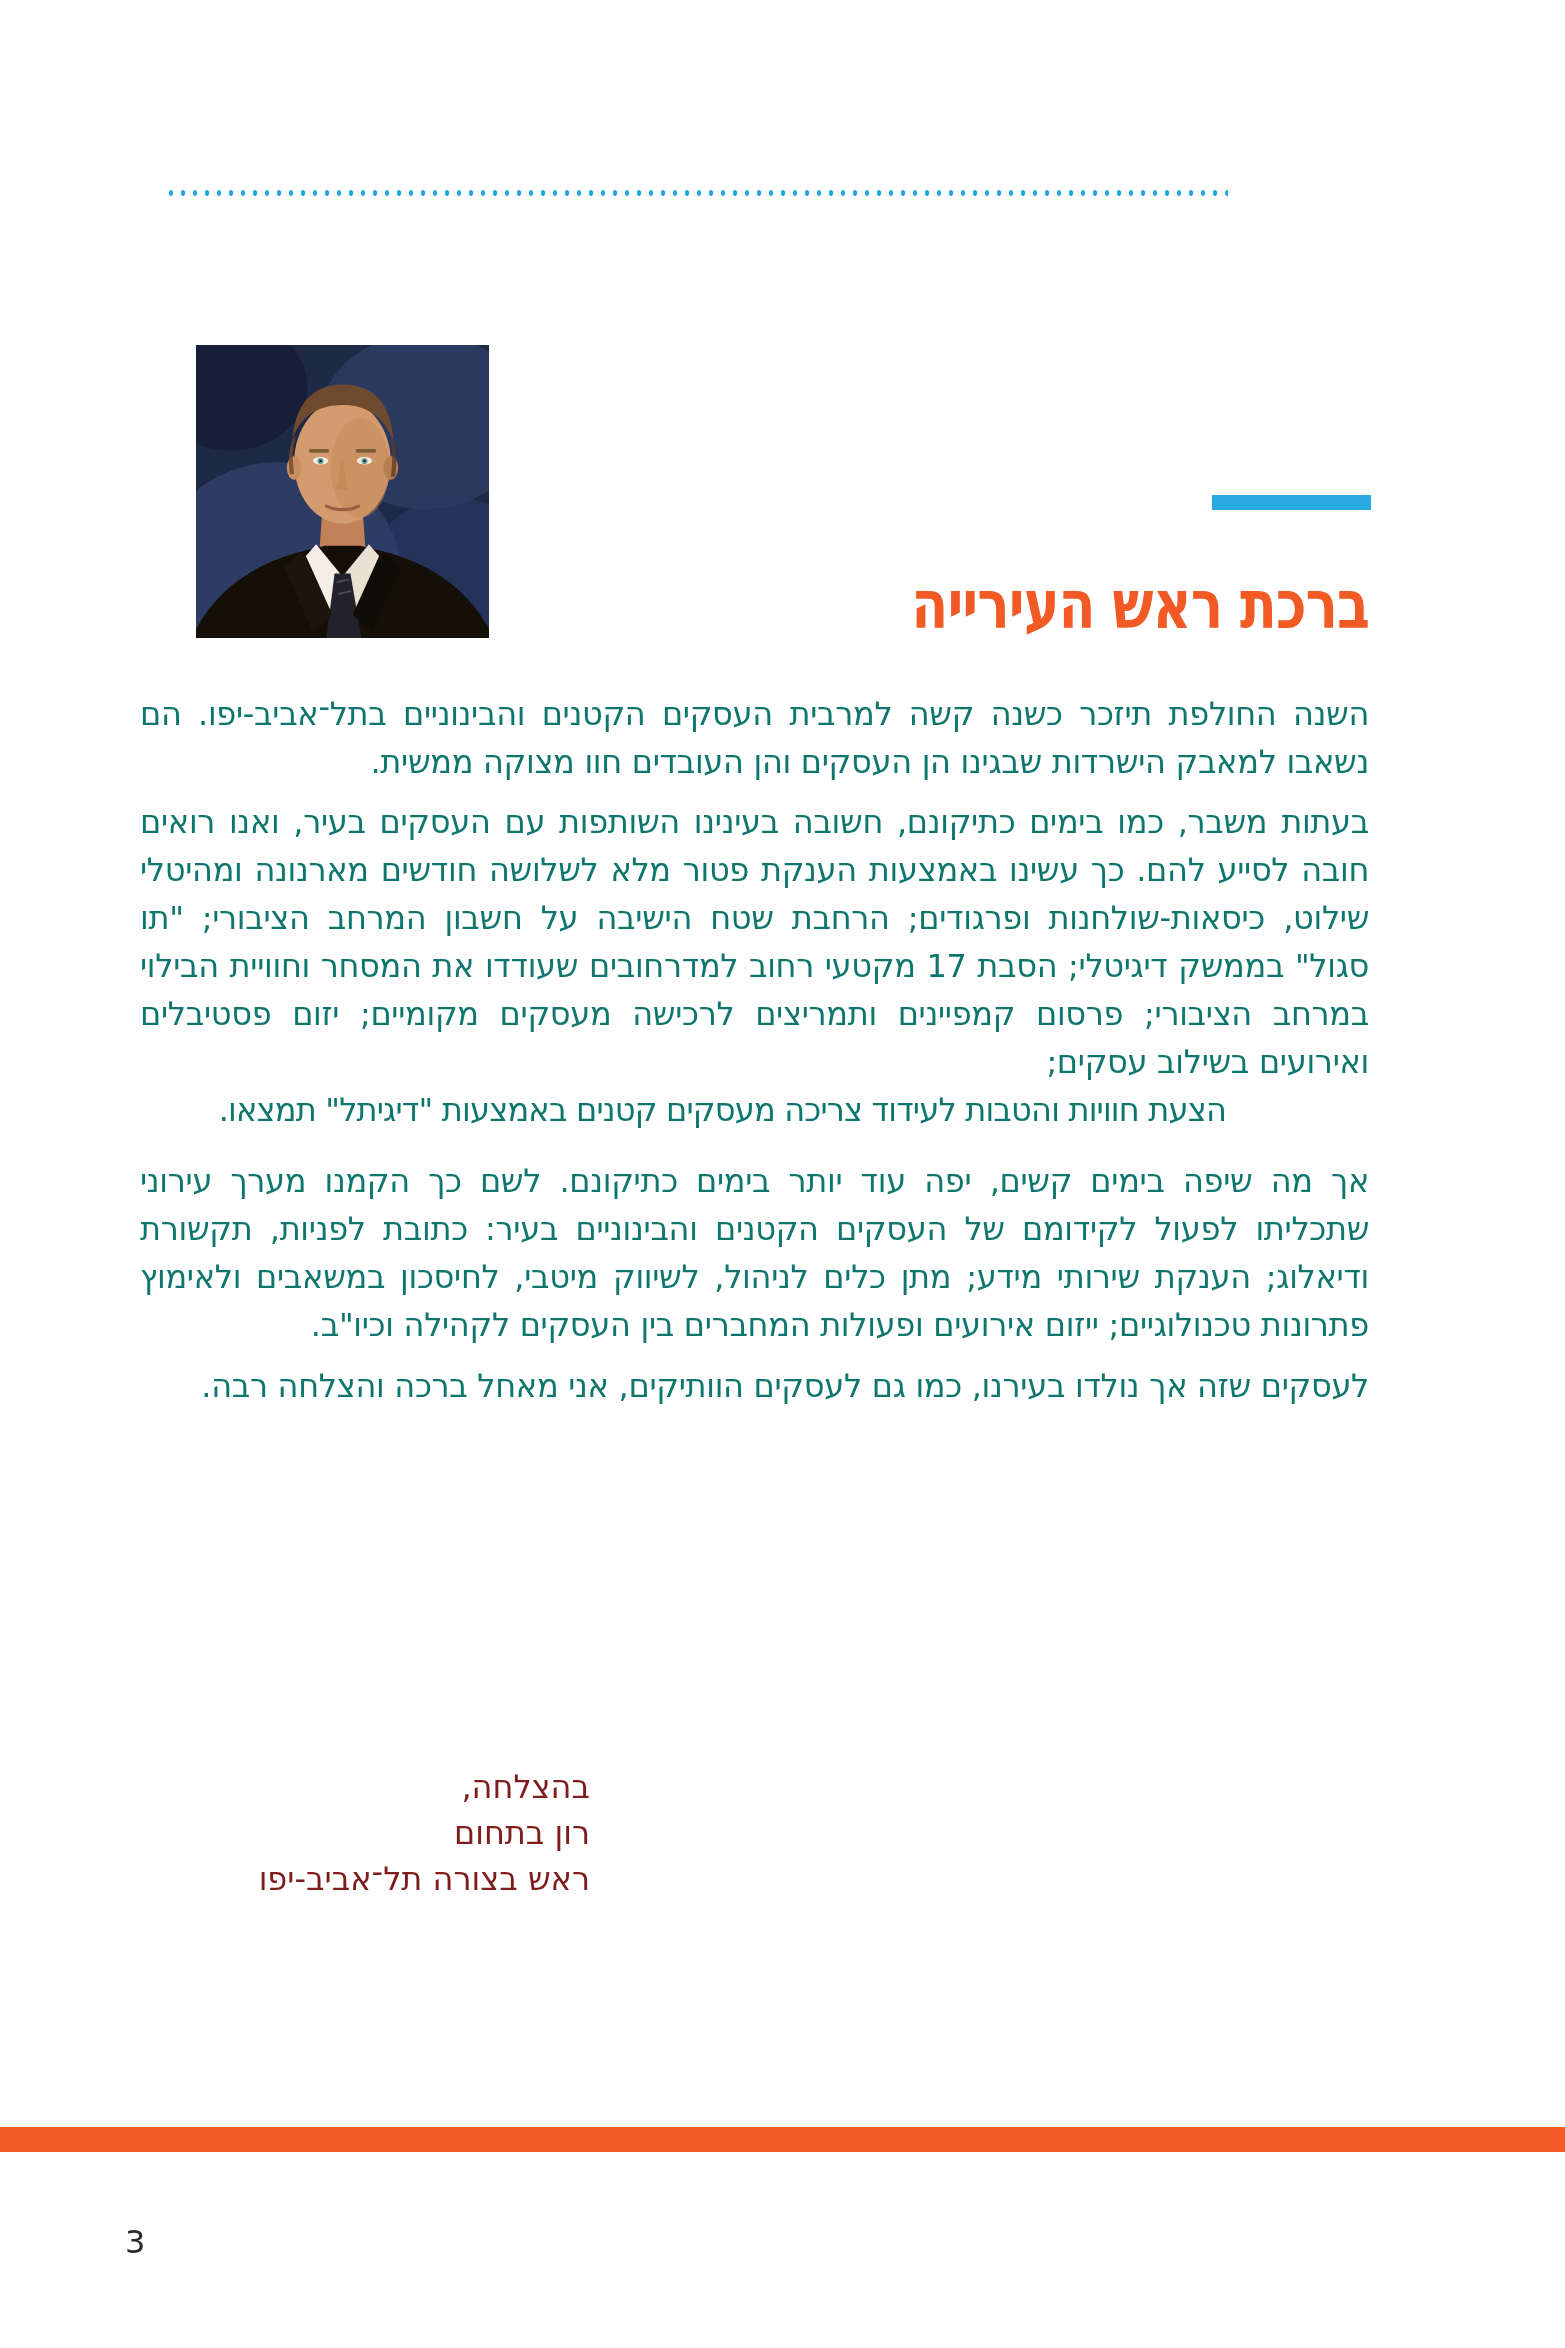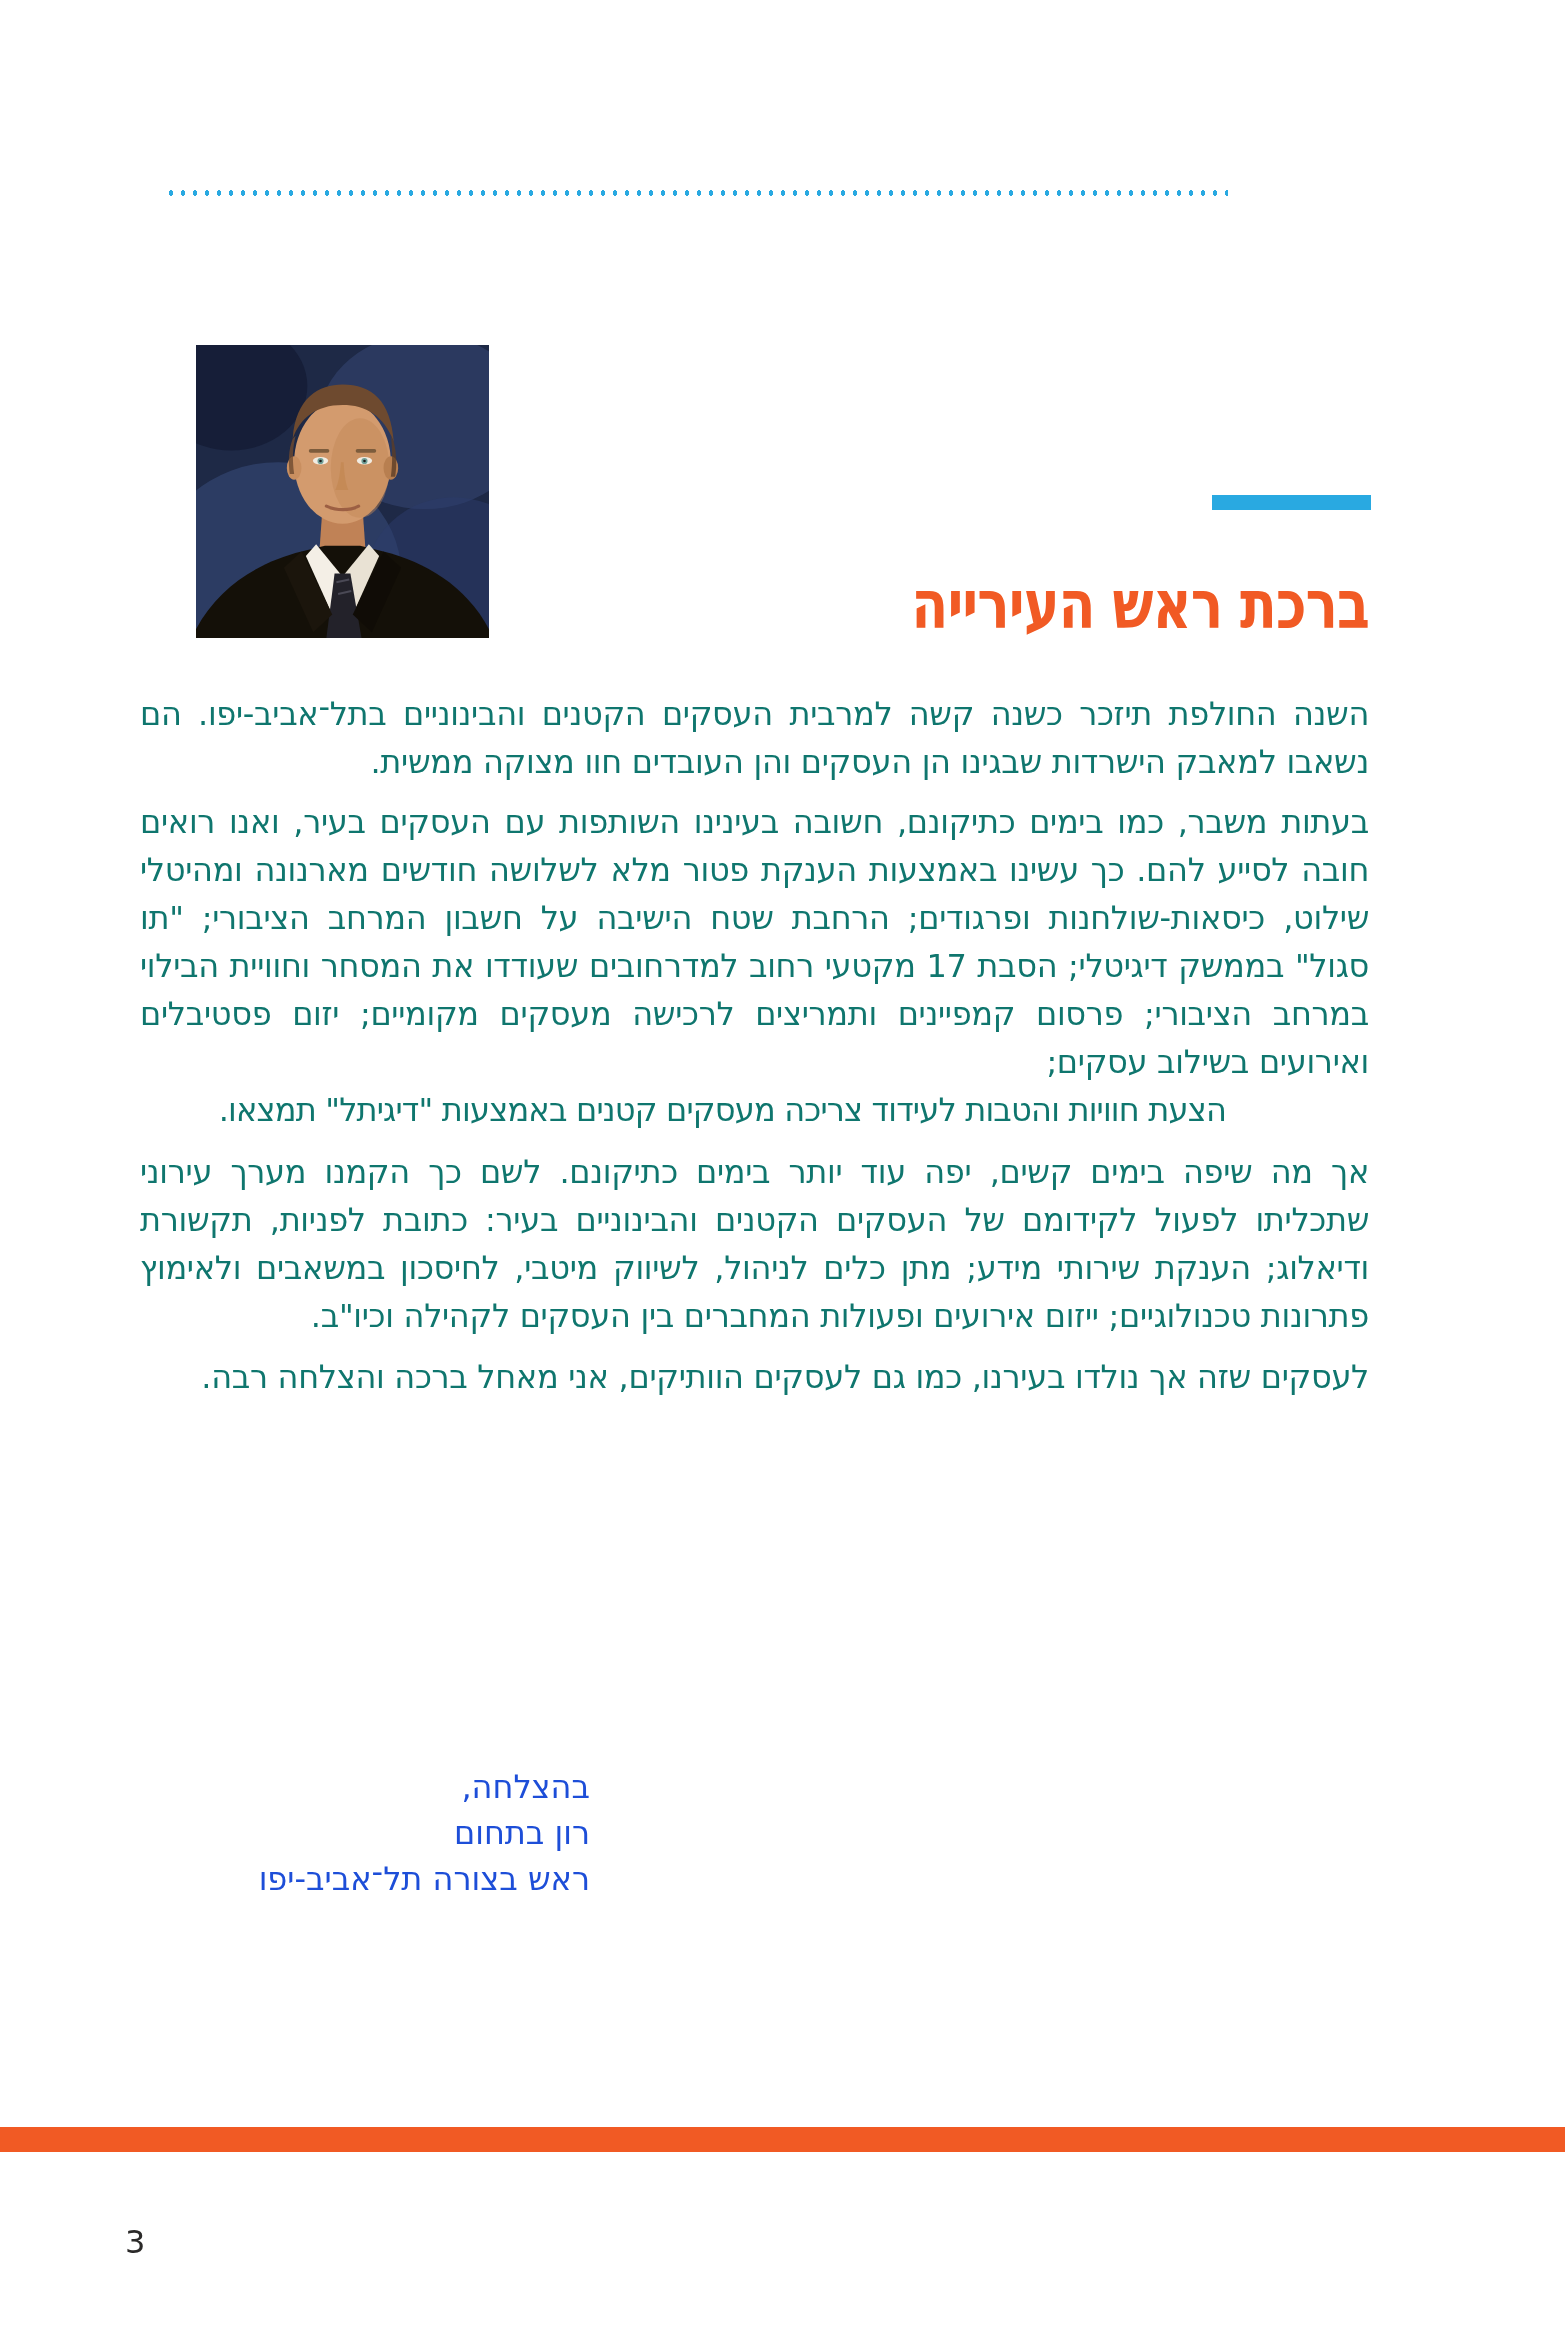--- a/index.html
+++ b/index.html
@@ -62,38 +62,38 @@
     right: 197px; top: 690px;
     width: 1229px;
     direction: rtl;
     text-align: justify;
     font-size: 32px;
     line-height: 48px;
     letter-spacing: -0.3px;
     color: #0f766e;
   }
   .letter p { margin: 0 0 12.4px 0; }
-  .para-group { margin: 0 0 14px 0; }
+  .para-group { margin: 0 0 23px 0; }
   .para-group p { margin: 0; }
   .indent-last {
     padding-right: 143px;
     white-space: nowrap;
     letter-spacing: -0.8px;
     text-align: right;
   }
 
   
   .signature {
     position: absolute;
     right: 976px; top: 1764px;
     direction: rtl;
     text-align: right;
     font-size: 32px;
     line-height: 46px;
-    color: #1d4ed8;
+    color: #7f1d1d;
     white-space: nowrap;
   }
 
   
   .bottom-bar {
     position: absolute;
     left: 0; top: 2127px;
     width: 100%; height: 25px;
     background: #F15A24;
   }

